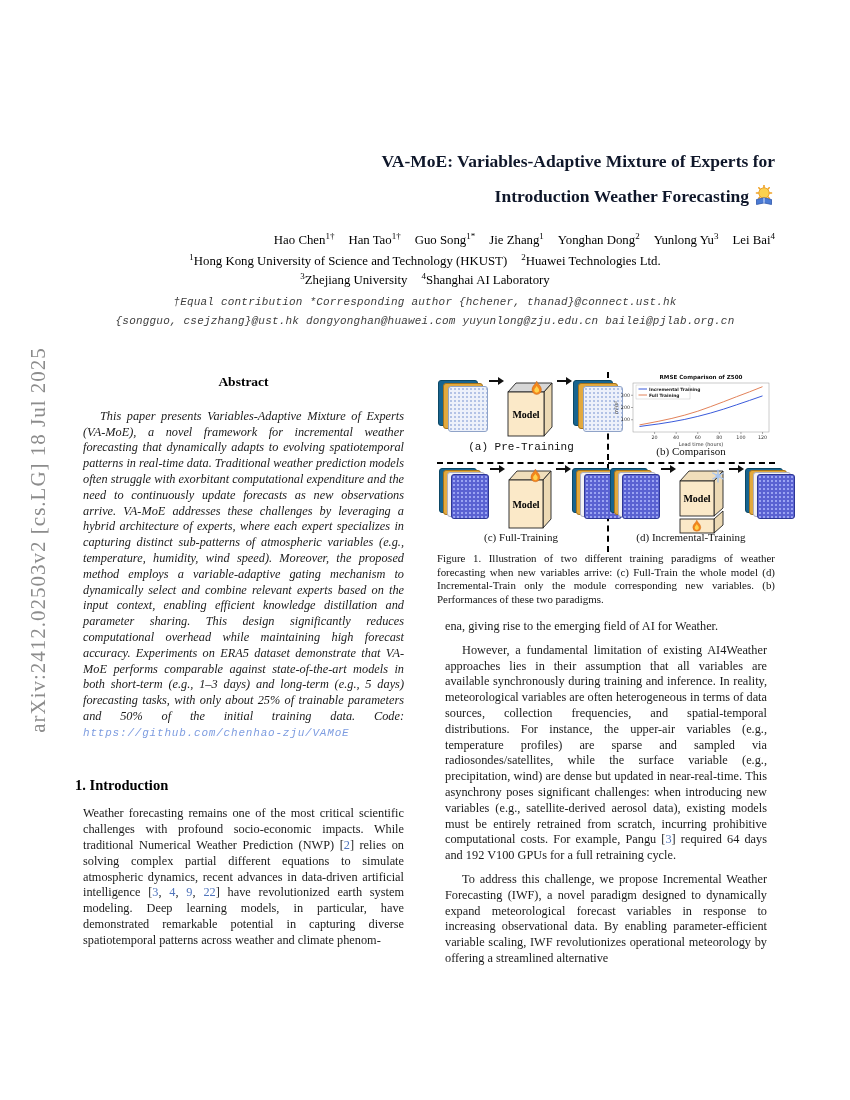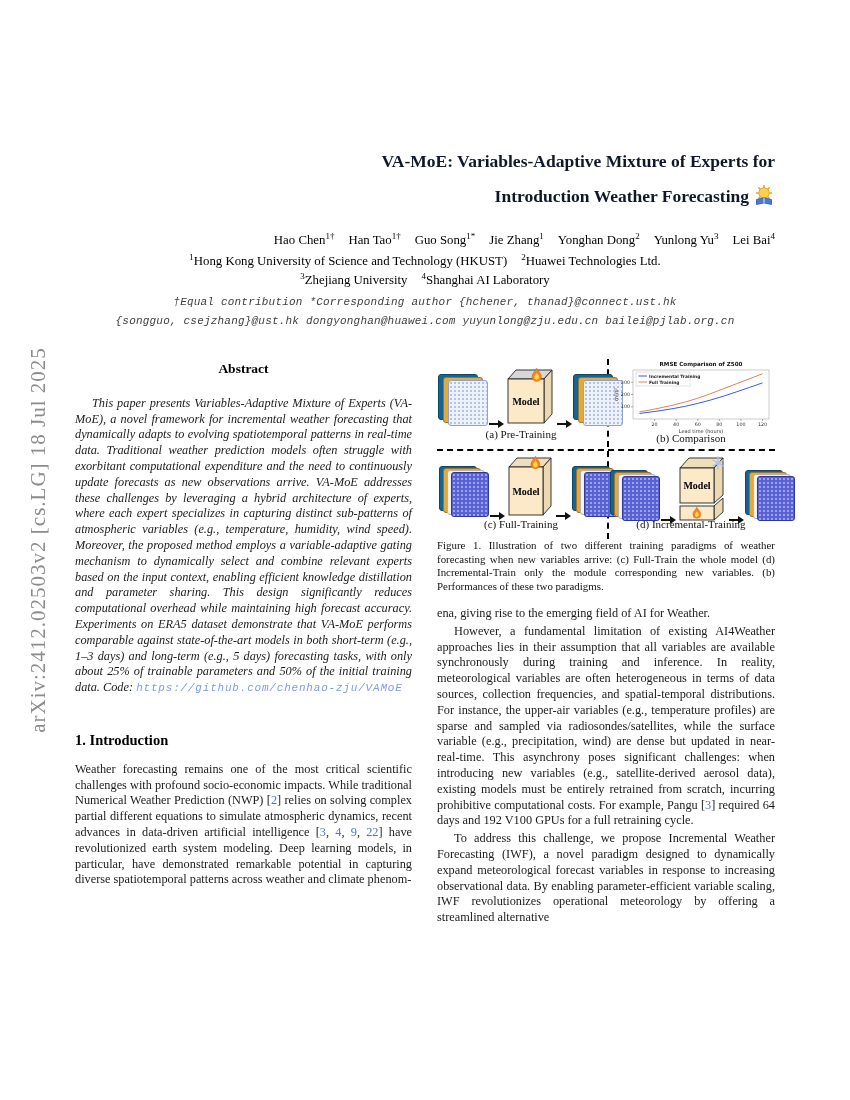--- a/index.html
+++ b/index.html
@@ -17,43 +17,43 @@
   .authors{position:absolute;top:233px;left:75px;width:700px;text-align:right;font-size:12.8px;color:#000;}
   .affil{position:absolute;left:75px;width:700px;text-align:center;font-size:12.8px;color:#000;}
   .affil1{top:254px;} .affil2{top:273px;}
   sup{font-size:9px;line-height:0;}
   .gap{display:inline-block;width:14px;}
   .monoline{position:absolute;left:45px;width:760px;text-align:center;
     font-family:"Liberation Mono","DejaVu Sans Mono",monospace;font-size:11px;letter-spacing:0.2px;color:#3d3d3d;font-style:italic;}
   .contrib{top:296px;} .emails{top:315px;}
 
   
-  .col{position:absolute;top:359px;font-size:12.3px;line-height:15.8px;text-align:justify;}
+  .col{position:absolute;top:372px;font-size:12.3px;line-height:15.8px;text-align:justify;}
   .col-left{left:75px;width:337px;}
   .col-right{left:437px;width:338px;}
   .abs-head{text-align:center;font-weight:bold;font-size:13.5px;margin:2px 0 0 0;color:#000;}
-  p{margin:0;}
+  p{margin:8px;}
   .abstract-p{margin-top:19px;font-style:italic;text-indent:17px;}
   .sec-head{font-size:14.5px;font-weight:bold;margin:36px 0 13px 0;text-align:left;color:#000;}
   .indent{text-indent:17px;}
   .seg-cite{color:var(--cite,#4f74bc);}
   .seg-link{font-family:"Liberation Mono","DejaVu Sans Mono",monospace;font-style:italic;
     font-size:11px;letter-spacing:0.8px;color:var(--url,#7d9ce0);}
 
   
   .fig{position:relative;width:338px;height:180px;}
   .dash-h{position:absolute;left:0;right:0;top:90px;border-top:2px dashed #000;}
   .dash-v{position:absolute;top:0;bottom:0;left:170px;border-left:2px dashed #000;}
-  .panel{position:absolute;display:flex;align-items:flex-end;gap:2px;}
+  .panel{position:absolute;display:flex;align-items:flex-start;gap:2px;}
   .panel-a{left:1px;top:8px;width:166px;}
   .panel-b{position:absolute;left:174px;top:0;width:162px;height:76px;}
   .panel-c{left:2px;top:96px;width:164px;}
   .panel-d{left:173px;top:96px;width:164px;}
   .plabel{position:absolute;font-size:11px;text-align:center;color:#111;}
-  .plabel-a{top:68px;left:0;width:168px;}
+  .plabel-a{top:68px;left:0;width:168px;font-family:Liberation Mono, monospace;}
   .plabel-b{top:72px;left:172px;width:164px;}
   .plabel-c{top:158px;left:0;width:168px;}
   .plabel-d{top:158px;left:170px;width:168px;}
   figcaption{font-size:10.9px;line-height:13.5px;text-align:justify;color:#111;}
   .p-cont{margin-top:13px;}
   .p-body{margin-top:2px;}
 
   
   .stack{position:relative;flex:none;}
   .stack3{width:49px;height:51px;}

